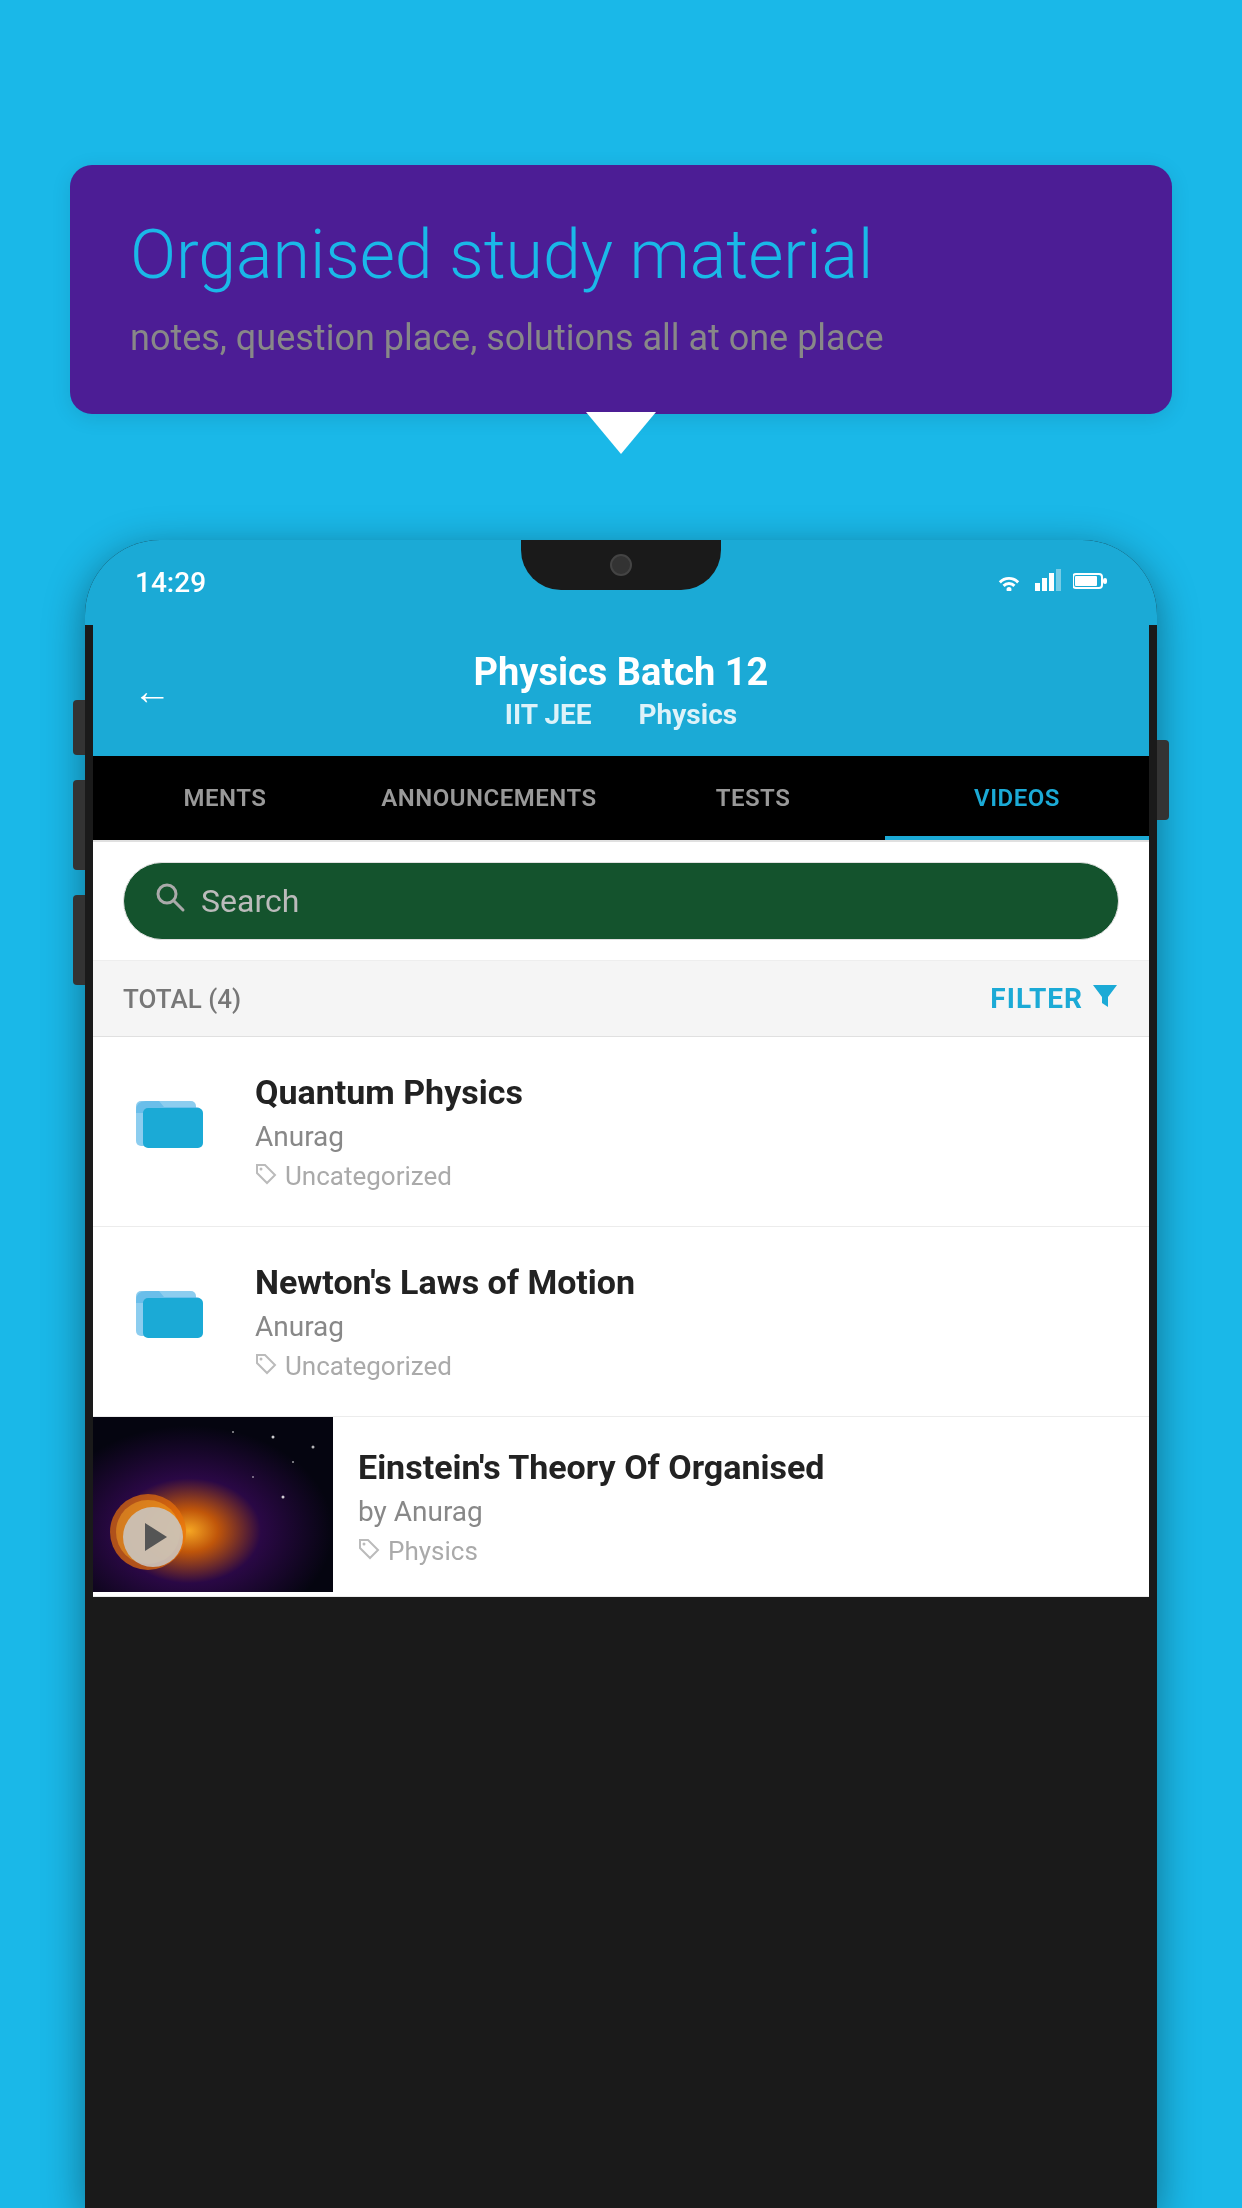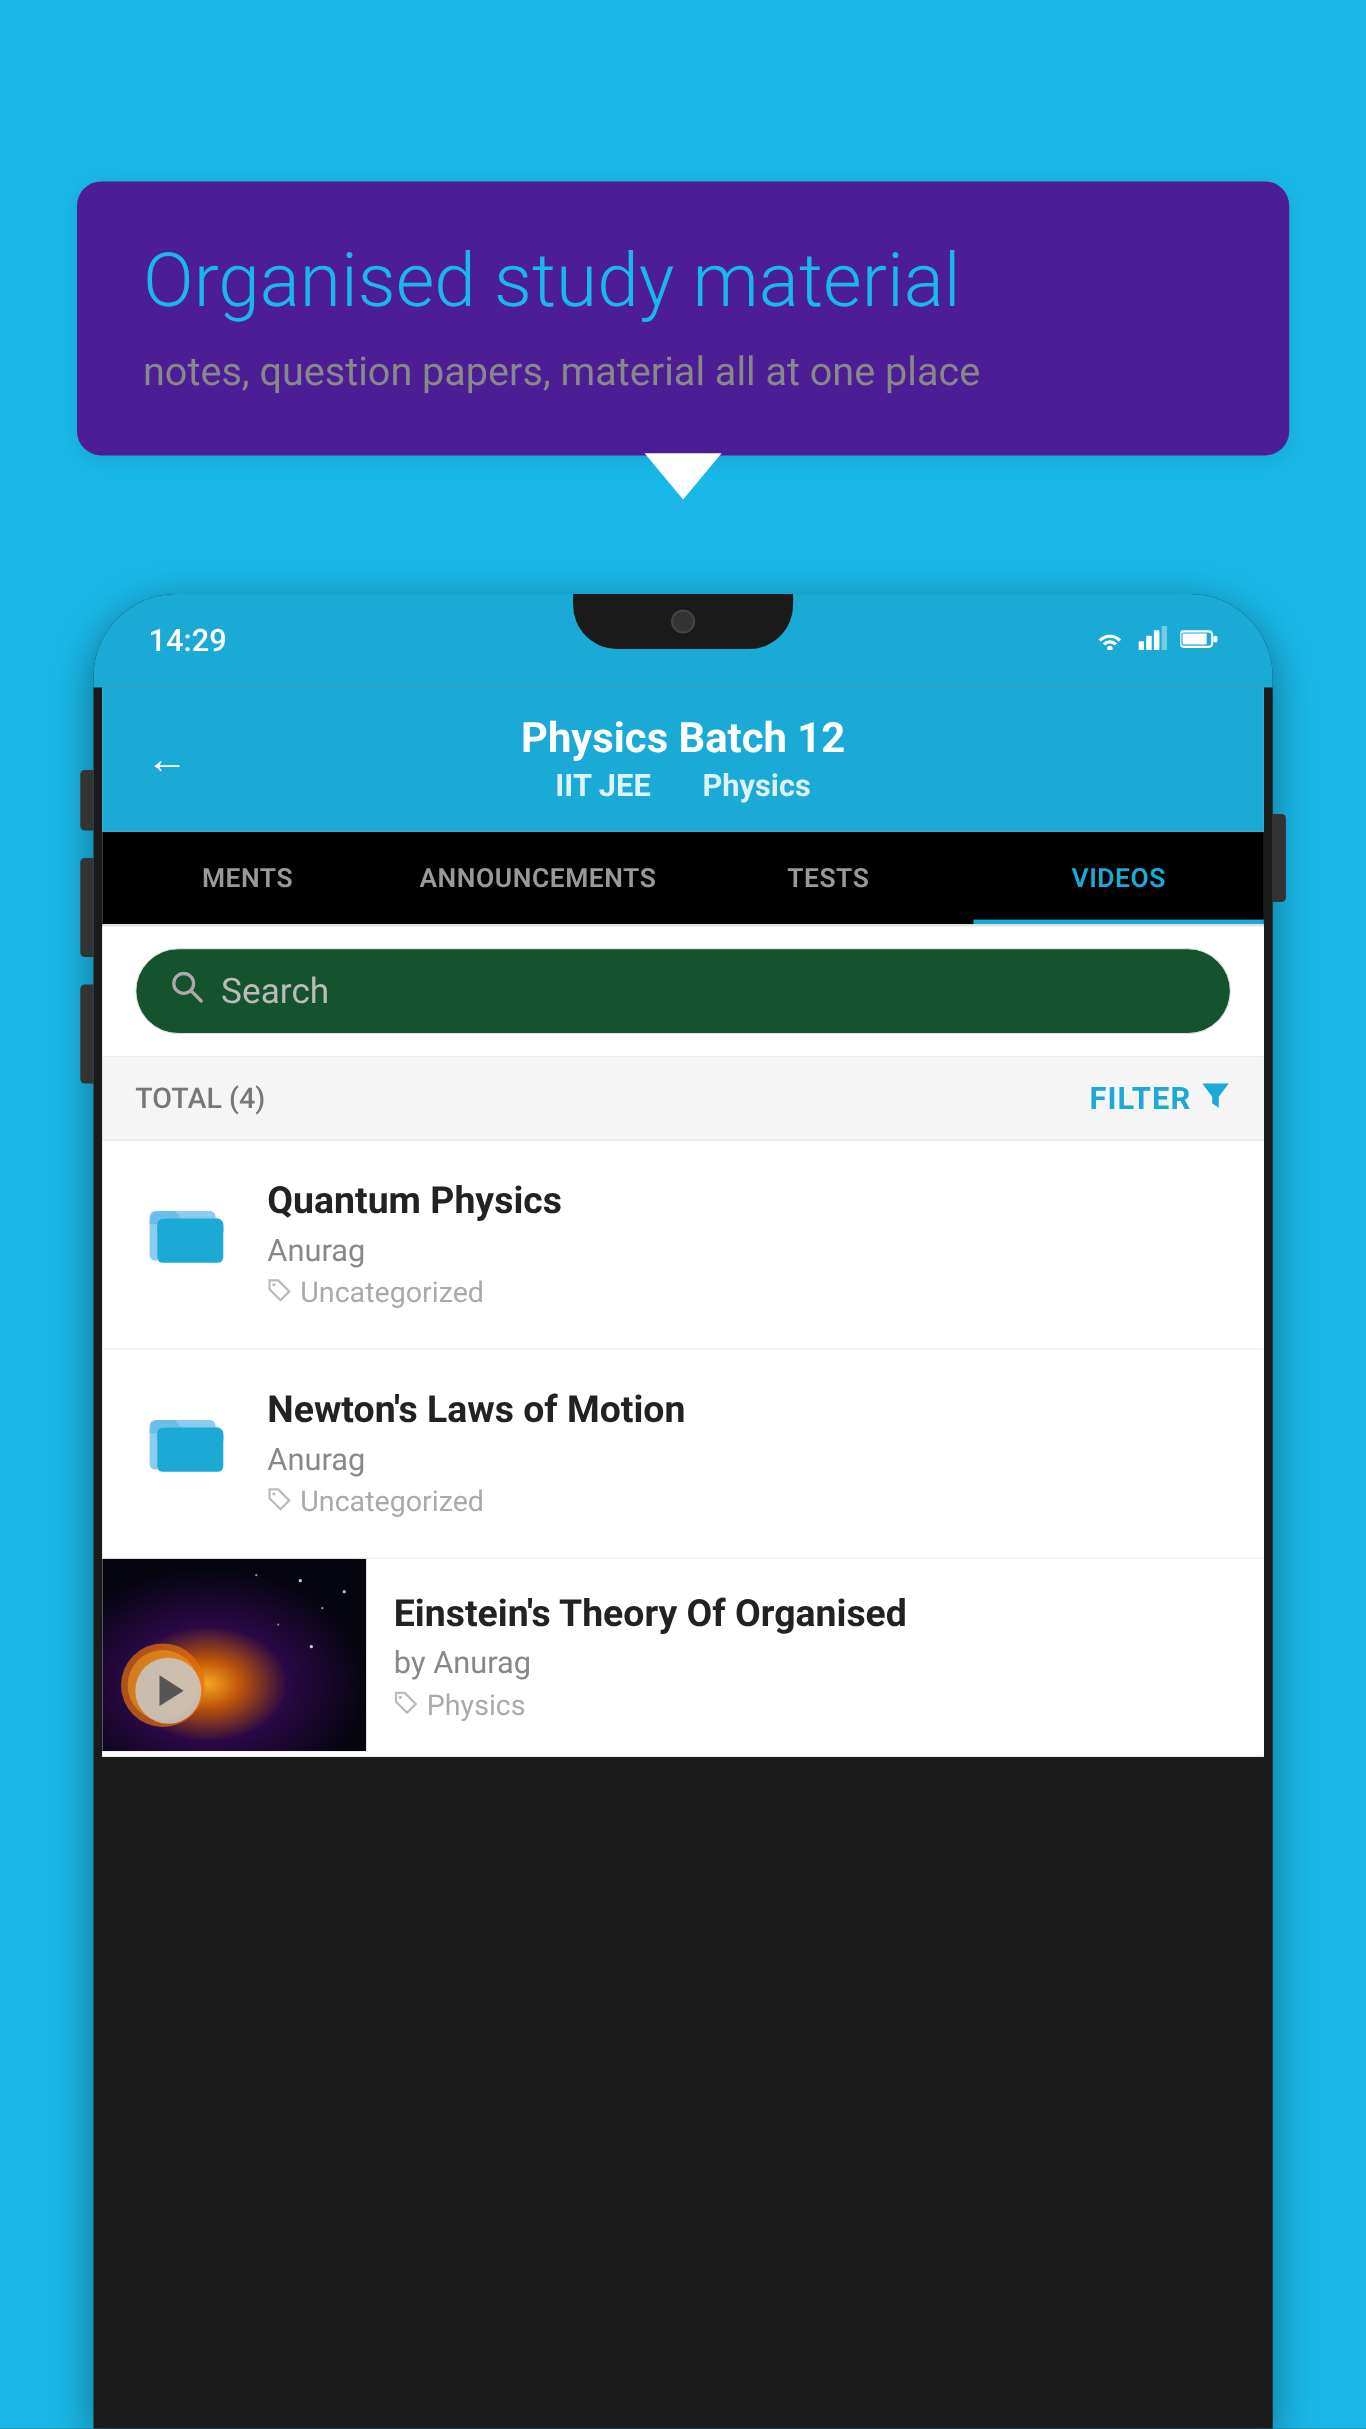--- a/index.html
+++ b/index.html
@@ -219,21 +219,21 @@
 
     
     .video-list {
       background: white;
     }
     .video-item {
       display: flex;
       align-items: flex-start;
       padding: 35px 30px;
       border-bottom: 1px solid #ececec;
-      gap: 30px;
+      gap: 42px;
     }
     .video-icon-area {
       width: 90px;
       height: 90px;
       flex-shrink: 0;
       display: flex;
       align-items: center;
       justify-content: center;
     }
 
@@ -361,21 +361,21 @@
       height: 90px;
       background: #333;
       border-radius: 4px 0 0 4px;
     }
   </style>
 </head>
 <body>
 
 <div class="speech-bubble">
   <div class="bubble-title">Organised study material</div>
-  <div class="bubble-subtitle">notes, question papers, material all at one place</div>
+  <div class="bubble-subtitle">notes, question place, solutions all at one place</div>
 </div>
 
 <div class="phone-frame">
 
   <div class="phone-side-btn-right"></div>
   <div class="phone-side-btn-left1"></div>
   <div class="phone-side-btn-left2"></div>
   <div class="phone-side-btn-left3"></div>
 
   <div class="phone-status-bar">

